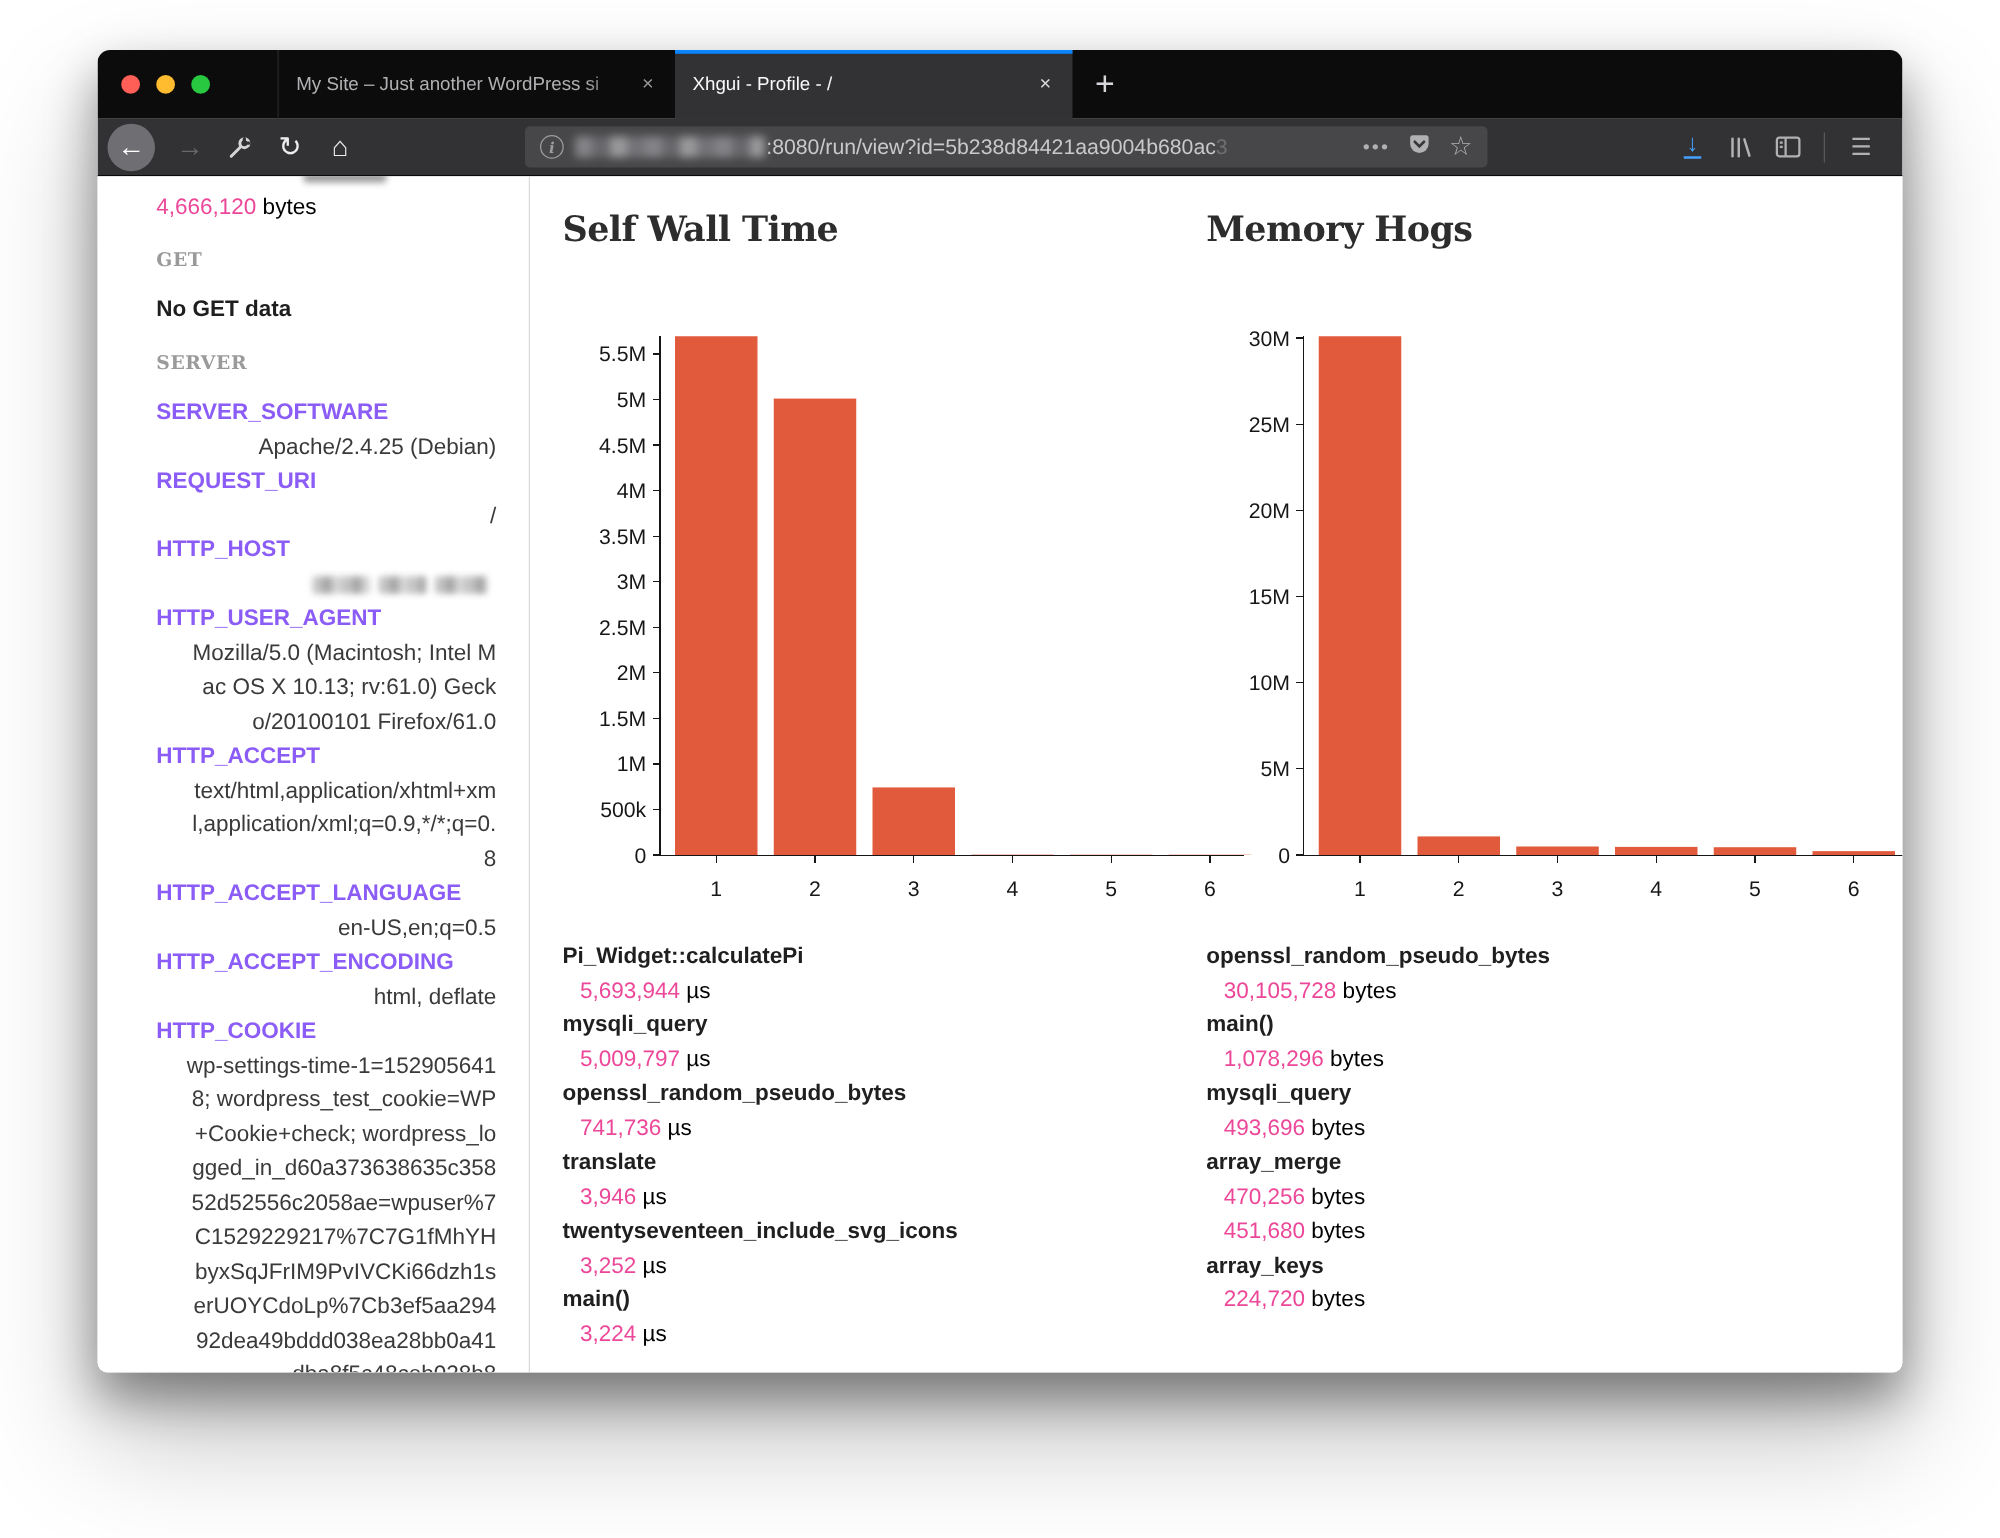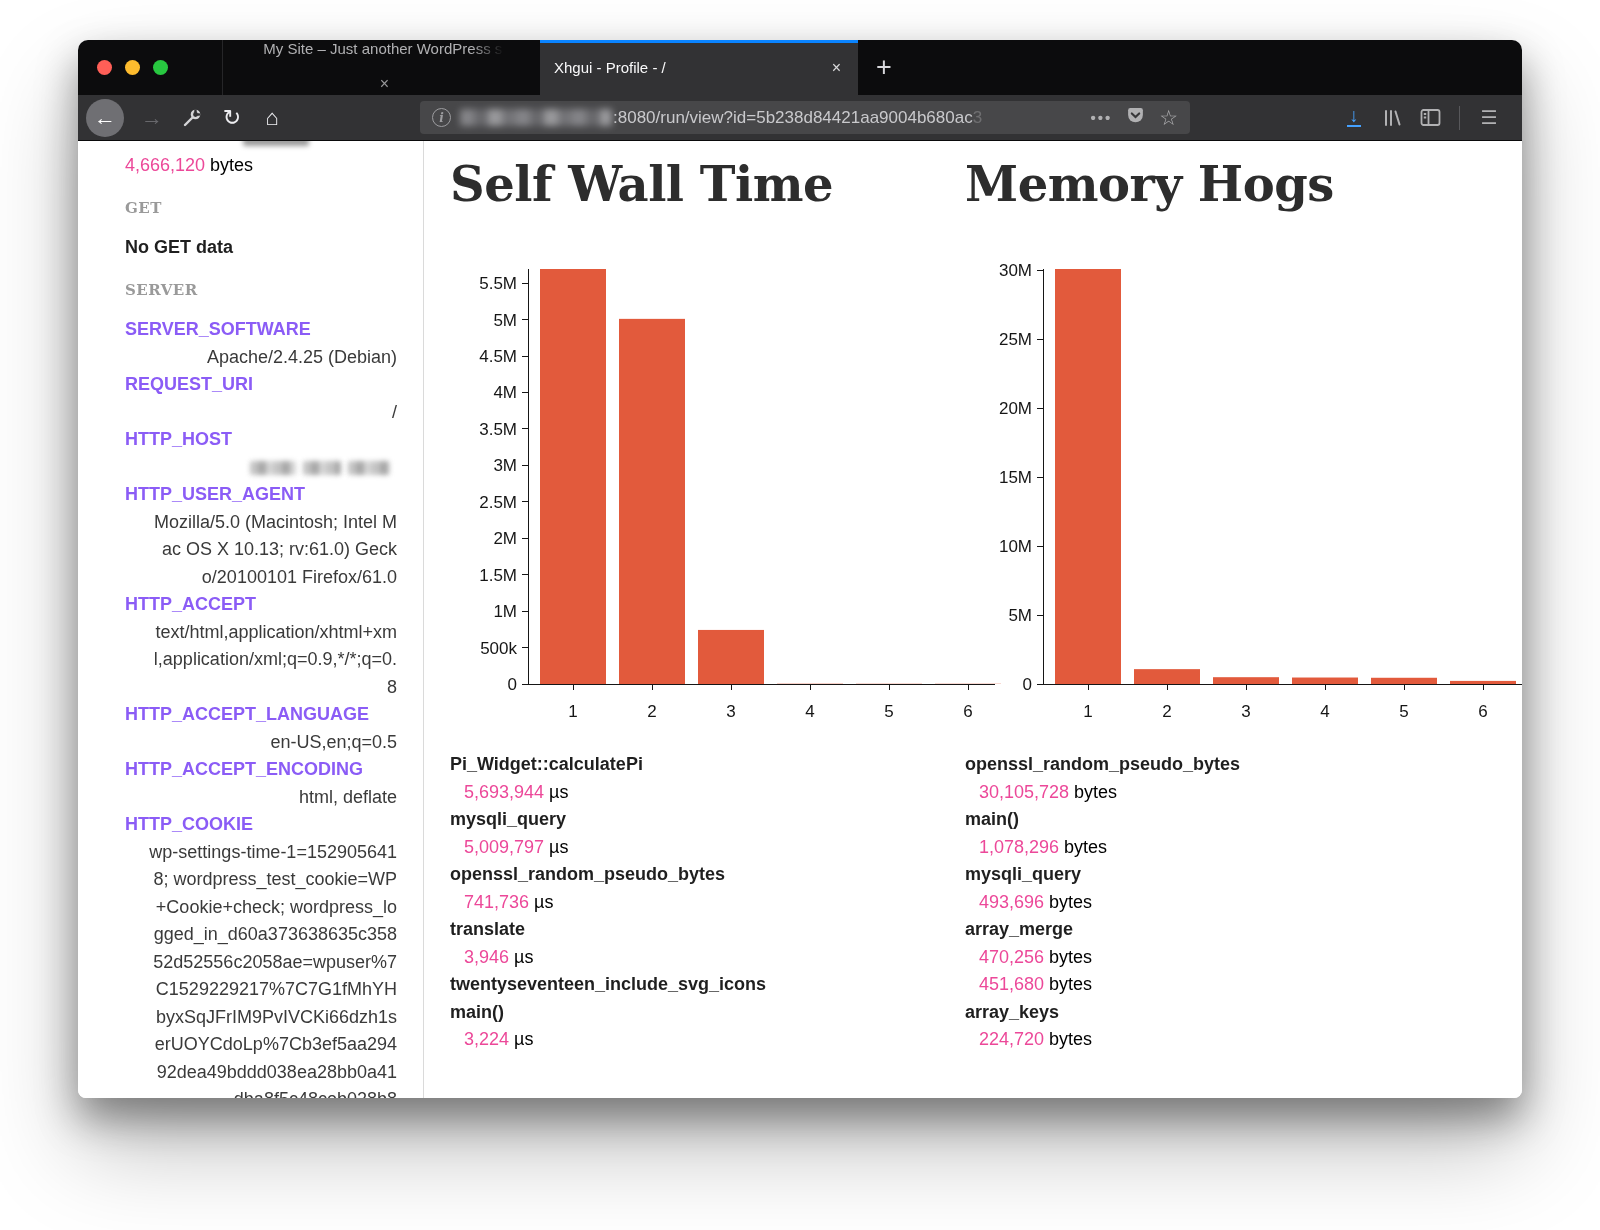--- a/index.html
+++ b/index.html
@@ -11,21 +11,21 @@
   .window { position:absolute; left:78px; top:40px; width:1444px; height:1058px;
             border-radius:10px 10px 8px 8px; overflow:hidden; background:#fff;
             box-shadow:0 20px 40px rgba(0,0,0,.40), 0 50px 95px rgba(0,0,0,.25); }
 
   
   .tabbar { height:55px; background:#0c0c0d; display:flex; align-items:stretch; }
   .lights { display:flex; align-items:center; gap:13px; padding-left:19px; width:140px; }
   .light  { width:15px; height:15px; border-radius:50%; display:inline-block; }
   .tab { position:relative; width:318px; display:flex; align-items:center;
          color:#b1b1b3; font-size:15px; border-left:1px solid #262628; padding:0 8px 0 14px; }
-  .tab.first { margin-left:4px;flex-direction:column; }
+  .tab.first { margin-left:4px; }
   .tab.active { background:#323234; color:#f9f9fa; border-left:none; }
   .stripe { position:absolute; left:0; top:0; right:0; height:3px; }
   .tab-label { flex:1; white-space:nowrap; overflow:hidden;
                -webkit-mask-image:linear-gradient(90deg,#000 86%,transparent 99%);
                mask-image:linear-gradient(90deg,#000 86%,transparent 99%); }
   .tab-close { font-size:16px; padding:2px 9px; color:inherit; opacity:.85; }
   .newtab { color:#d7d7db; font-size:27px; font-weight:300; display:flex; align-items:center; padding:0 18px; }
 
   
   .toolbar { height:46px; background:#323234; border-bottom:1px solid #0a0a0b;
@@ -71,21 +71,21 @@
   .nodata { font-weight:700; color:#1f1f1f; }
   dl.kv dt { font-weight:700; color:#8b5cf6; }
   dl.kv dd { margin-left:24px; word-break:break-all; color:#3a3a3a;text-align:right; }
   .chip { display:inline-block; height:14px; border-radius:2px; margin:0 7px 0 0; vertical-align:middle;
           background:repeating-linear-gradient(90deg,#bdbdbd 0 8px,#9f9f9f 8px 16px,#cfcfcf 16px 24px);
           filter:blur(2.5px); opacity:.9; }
 
   .col { position:absolute; top:19px; }
   .col1 { left:372px; width:505px; }
   .col2 { left:887px; width:557px; overflow:hidden; }
-  .chart-title { font-family:"DejaVu Serif", serif; font-weight:800; font-size:48px;
+  .chart-title { font-family:"DejaVu Serif", serif; font-weight:800; font-size:28px;
                  letter-spacing:-.5px; color:#2d2d2d; line-height:48px; }
   svg.chart { display:block; margin:47px 0 0 8px; }
   .ticklab { font-family:"Liberation Sans", sans-serif; font-size:17px; fill:#161616; }
   .axis, .tick { stroke:#161616; stroke-width:1; shape-rendering:crispEdges; }
   dl.fn-list { margin-top:24px; font-size:18px; line-height:27.5px; }
   dl.fn-list dt { font-weight:700; color:#1f1f1f; }
   dl.fn-list dd { margin-left:14px; }
 </style>
 </head>
 <body>
@@ -253,20 +253,21 @@
         <dl class="fn-list">
             <dt>Pi_Widget::calculatePi</dt>
             <dd><span class="num">5,693,944</span><span class="unit"> µs</span></dd>
             <dt>mysqli_query</dt>
             <dd><span class="num">5,009,797</span><span class="unit"> µs</span></dd>
             <dt>openssl_random_pseudo_bytes</dt>
             <dd><span class="num">741,736</span><span class="unit"> µs</span></dd>
             <dt>translate</dt>
             <dd><span class="num">3,946</span><span class="unit"> µs</span></dd>
             <dt>twentyseventeen_include_svg_icons</dt>
+            <dd><span class="num">3,252</span><span class="unit"> µs</span></dd>
             <dt>main()</dt>
             <dd><span class="num">3,224</span><span class="unit"> µs</span></dd>
           </dl>
       </section>
 
       <section class="col col2">
         <h2 class="chart-title">Memory Hogs</h2>
         <div class="chart-svg-slot">
             <svg width="560" height="472" class="chart">
               <line x1="64" x2="70" y1="429" y2="429" class="tick"></line>

